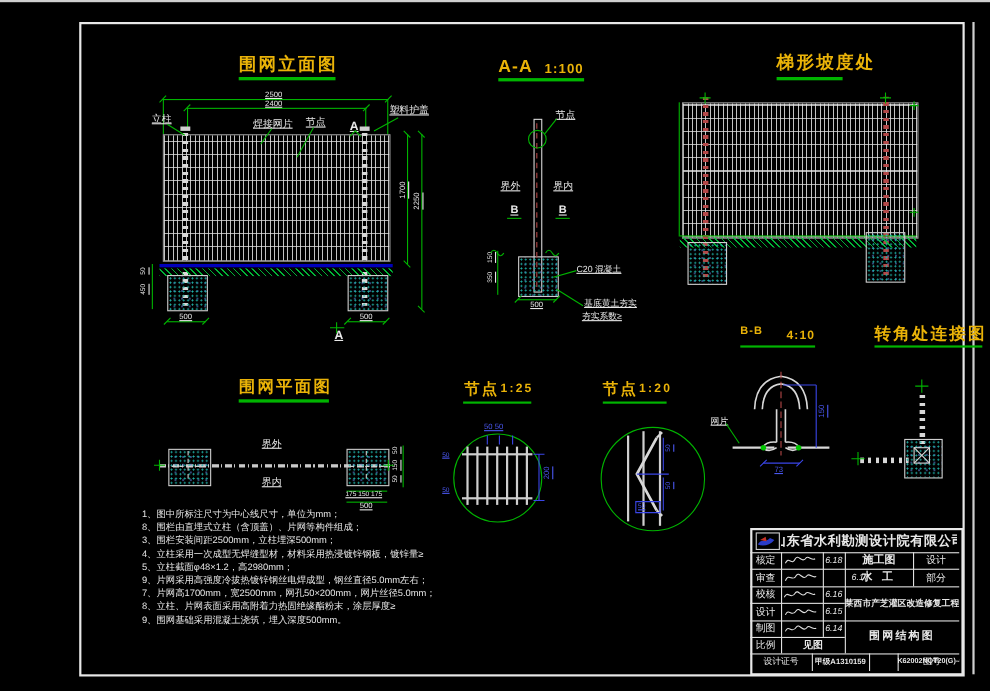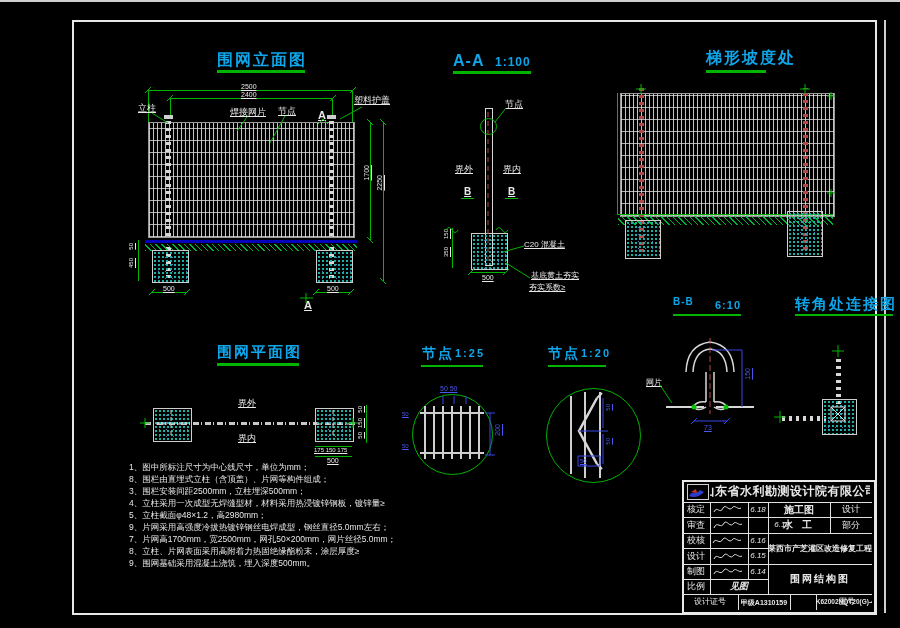--- a/index.html
+++ b/index.html
@@ -1,20 +1,20 @@
 <!DOCTYPE html>
 <html><head>
 <meta charset="utf-8">
 <style>
   html,body{margin:0;padding:0;background:#000;}
   #canvas{position:relative;width:900px;height:628px;background:#000;overflow:hidden;
           font-family:"Liberation Sans","DejaVu Sans",sans-serif;color:#e6e6e6;}
   .abs{position:absolute;}
   .lbl{position:absolute;color:#e8e8e8;white-space:nowrap;line-height:1;text-decoration:underline;}
-  .ttl{position:absolute;color:#0ea5e9;font-weight:bold;white-space:nowrap;line-height:1;letter-spacing:2px;}
+  .ttl{position:absolute;color:#eab308;font-weight:bold;white-space:nowrap;line-height:1;letter-spacing:2px;}
   .ul{position:absolute;background:#00b400;height:3px;}
   .gh{position:absolute;background:#00b400;height:1px;}
   .gv{position:absolute;background:#00b400;width:1px;}
   .tln{position:absolute;background:#cfcfcf;}
   .frame{position:absolute;border:2px solid #e8e8e8;}
   .mesh{position:absolute;border:1px solid #9a9a9a;
     background-image:
       repeating-linear-gradient(90deg,rgba(228,228,228,.85) 0 1px,transparent 1px 4px),
       repeating-linear-gradient(0deg,rgba(215,215,215,.8) 0 1px,transparent 1px 12px);}
   .speck{position:absolute;border:1px solid #cfcfcf;
@@ -123,21 +123,21 @@
   <div class="mesh" style="left:620px;top:93px;width:213px;height:122px;"></div>
   <div class="gv" style="left:617px;top:93px;height:122px;"></div>
   <div class="vladder red" style="left:639px;top:88px;height:164px;"></div>
   <div class="vladder red" style="left:803px;top:88px;height:162px;"></div>
   <div class="ghatch" style="left:618px;top:216px;width:215px;height:9px;"></div>
   <div class="gh" style="left:618px;top:214px;width:215px;"></div>
   <div class="speck" style="left:625px;top:220px;width:34px;height:37px;"></div>
   <div class="speck" style="left:787px;top:211px;width:34px;height:44px;"></div>
 
   <div class="ttl" style="left:673px;top:297px;font-size:10px;letter-spacing:1px;">B-B</div>
-  <div class="ttl" style="left:715px;top:300px;font-size:11px;letter-spacing:1px;">6:10</div>
+  <div class="ttl" style="left:715px;top:300px;font-size:11px;letter-spacing:1px;">4:10</div>
   <div class="ul" style="left:673px;top:314px;width:68px;height:2px;"></div>
   <div class="lbl" style="left:646px;top:379px;font-size:8px;">网片</div>
   <div class="lbl vrot blue" style="left:744px;top:368px;font-size:7px;">150</div>
   <div class="lbl blue" style="left:704px;top:424px;font-size:7px;">73</div>
 
   <div class="ttl" style="left:795px;top:296px;font-size:15px;">转角处连接图</div>
   <div class="ul" style="left:795px;top:314px;width:98px;height:2px;"></div>
   <div class="vladder" style="left:836px;top:356px;height:48px;"></div>
   <div class="hladder" style="left:782px;top:416px;width:44px;"></div>
   <div class="speck" style="left:822px;top:399px;width:33px;height:34px;"></div>
@@ -223,21 +223,21 @@
     </svg>
   </div>
   <div class="tb-cell" style="left:710px;top:481px;width:160px;height:20px;font-size:12px;font-weight:bold;letter-spacing:.5px;">山东省水利勘测设计院有限公司</div>
 
   <div class="tb-cell" style="left:682px;top:502px;width:28px;height:15px;font-size:9px;">核定</div>
   <div class="tb-cell" style="left:682px;top:517px;width:28px;height:16px;font-size:9px;">审查</div>
   <div class="tb-cell" style="left:682px;top:533px;width:28px;height:15px;font-size:9px;">校核</div>
   <div class="tb-cell" style="left:682px;top:548px;width:28px;height:16px;font-size:9px;">设计</div>
   <div class="tb-cell" style="left:682px;top:564px;width:28px;height:15px;font-size:9px;">制图</div>
   <div class="tb-cell" style="left:682px;top:579px;width:28px;height:15px;font-size:9px;">比例</div>
-  <div class="tb-cell" style="left:710px;top:579px;width:58px;height:15px;font-size:9px;font-weight:bold;font-style:italic;">见图</div>
+  <div class="tb-cell" style="left:710px;top:579px;width:58px;height:15px;font-size:9px;font-weight:bold;">见图</div>
 
   <div class="tb-cell" style="left:748px;top:502px;width:20px;height:15px;font-size:8px;font-style:italic;">6.18</div>
   <div class="tb-cell" style="left:748px;top:517px;width:20px;height:16px;font-size:8px;font-style:italic;margin-left:24px;">6.17</div>
   <div class="tb-cell" style="left:748px;top:533px;width:20px;height:15px;font-size:8px;font-style:italic;">6.16</div>
   <div class="tb-cell" style="left:748px;top:548px;width:20px;height:16px;font-size:8px;font-style:italic;">6.15</div>
   <div class="tb-cell" style="left:748px;top:564px;width:20px;height:15px;font-size:8px;font-style:italic;">6.14</div>
 
   <div class="tb-cell" style="left:768px;top:502px;width:62px;height:15px;font-size:10px;font-weight:bold;">施工图</div>
   <div class="tb-cell" style="left:830px;top:502px;width:42px;height:15px;font-size:9px;">设计</div>
   <div class="tb-cell" style="left:768px;top:517px;width:62px;height:16px;font-size:10px;font-weight:bold;letter-spacing:3px;">水 工</div>

